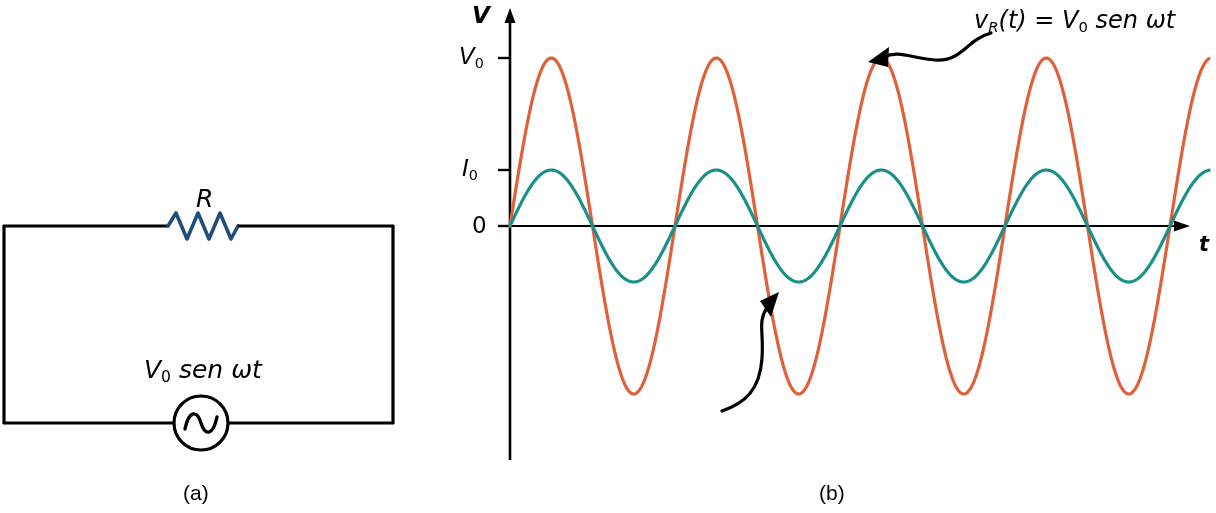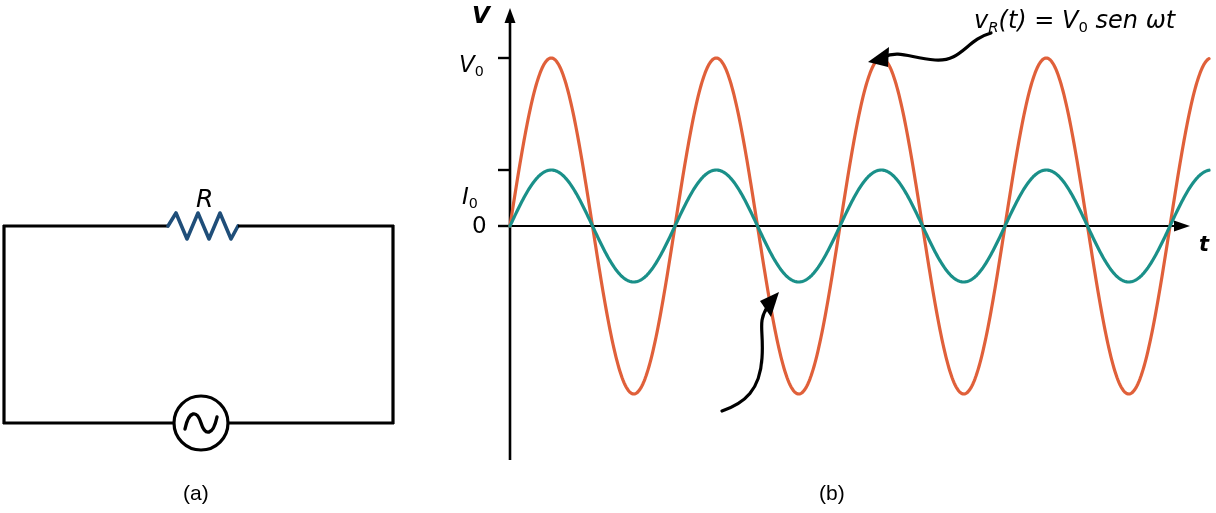--- a/index.html
+++ b/index.html
@@ -45,22 +45,22 @@
     font-size: 0.62em;
     vertical-align: -0.28em;
     font-style: italic;
   }
   #label-R        { left: 196px; top: 186px; font-size: 25px; }
   #label-source   { left: 144px; top: 357px; font-size: 25px; }
   #label-panel-a  { left: 183px; top: 482px; font-size: 21px; }
   #label-panel-b  { left: 819px; top: 482px; font-size: 21px; }
   #label-axis-v   { left: 472px; top: 4px;  font-size: 23px; }
   #label-axis-t   { left: 1199px; top: 234px; font-size: 21px; }
-  #label-v0       { left: 459px; top: 53px;  font-size: 23px; }
-  #label-i0       { left: 462px; top: 157px; font-size: 23px; margin-top: 28px; }
+  #label-v0       { left: 459px; top: 45px;  font-size: 23px; }
+  #label-i0       { left: 462px; top: 157px; font-size: 23px; }
   #label-zero     { left: 472px; top: 214px; font-size: 23px; }
   #label-eq-v     { left: 974px; top: 8px;   font-size: 24px; }
   #label-eq-i     { left: 534px; top: 404px; font-size: 24px; }
 </style>
 </head>
 <body>
 
 <div id="figure">
 
   <svg class="fig-svg" width="1216" height="513" viewBox="0 0 1216 513">
@@ -105,20 +105,21 @@
       <path d="M 991 33 C 966 40, 962 62, 935 60 C 910 58, 900 50, 883 57" fill="none" stroke="#000000" stroke-width="3.2" stroke-linecap="round"></path>
       <polygon points="868 62, 889 47, 888 67" fill="#000000"></polygon>
 
       <path d="M 722 411 C 745 403, 760 390, 762 358 C 764 330, 757 322, 768 306" fill="none" stroke="#000000" stroke-width="3.2" stroke-linecap="round"></path>
       <polygon points="779 292, 771 317, 760 301" fill="#000000"></polygon>
     </g>
   </svg>
 
   <div class="lbl math it" id="label-R">R</div>
 
+  <div class="lbl math" id="label-source"><span class="it">V</span><span class="sub">0</span><span class="it"> sen ωt</span></div>
 
   <div class="lbl" id="label-panel-a">(a)</div>
 
   <div class="lbl" id="label-panel-b">(b)</div>
 
   <div class="lbl math bi" id="label-axis-v">V</div>
 
   <div class="lbl math bi" id="label-axis-t">t</div>
 
   <div class="lbl math" id="label-v0"><span class="it">V</span><span class="sub">0</span></div>

